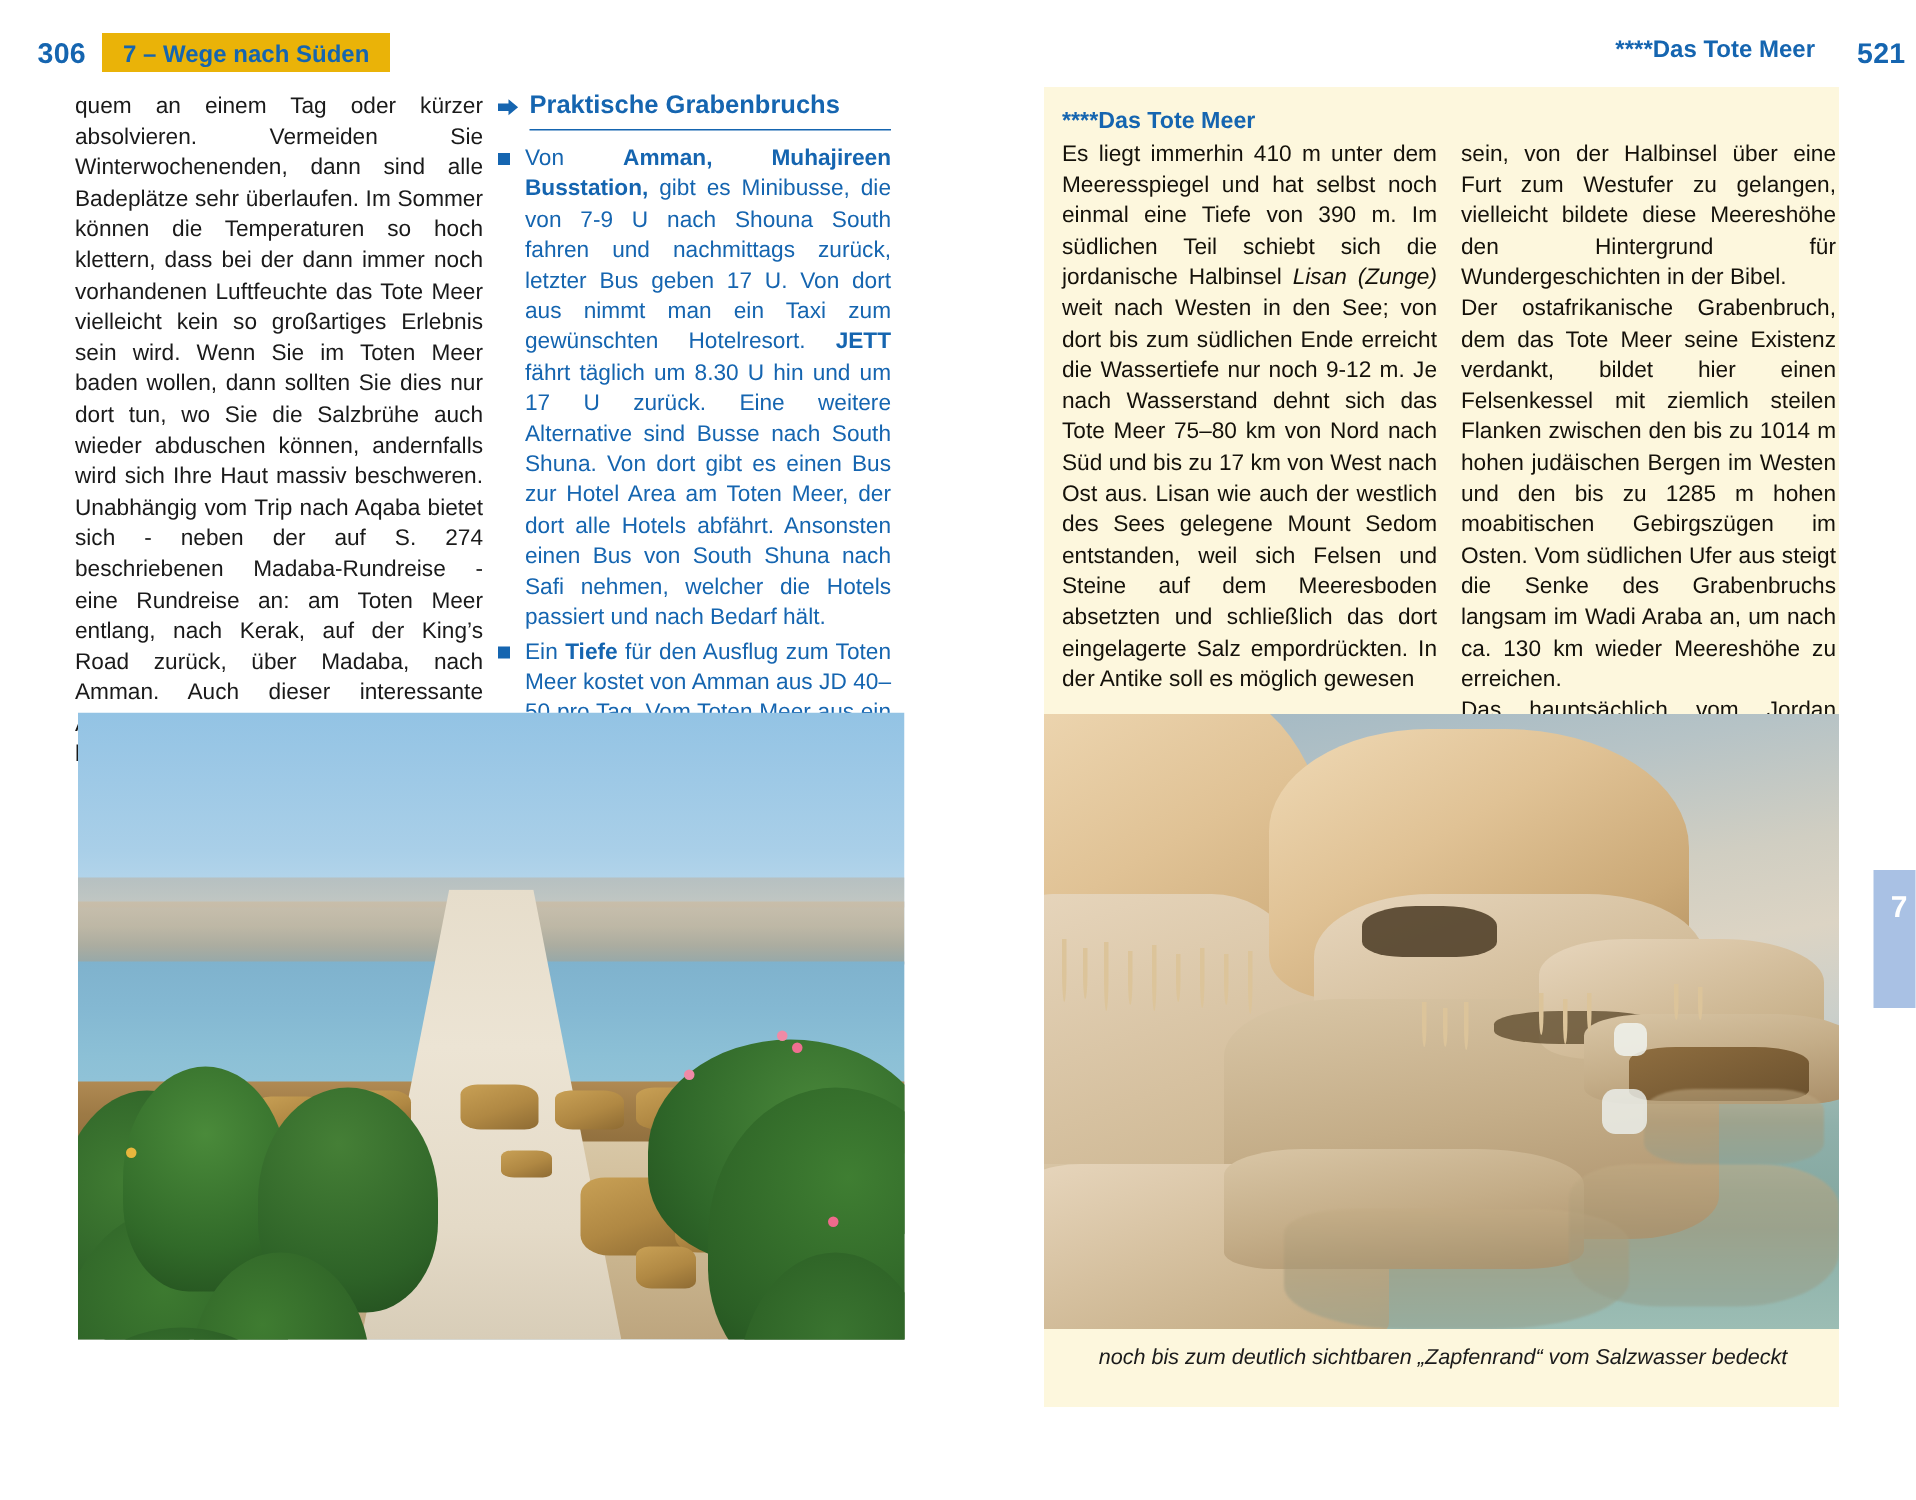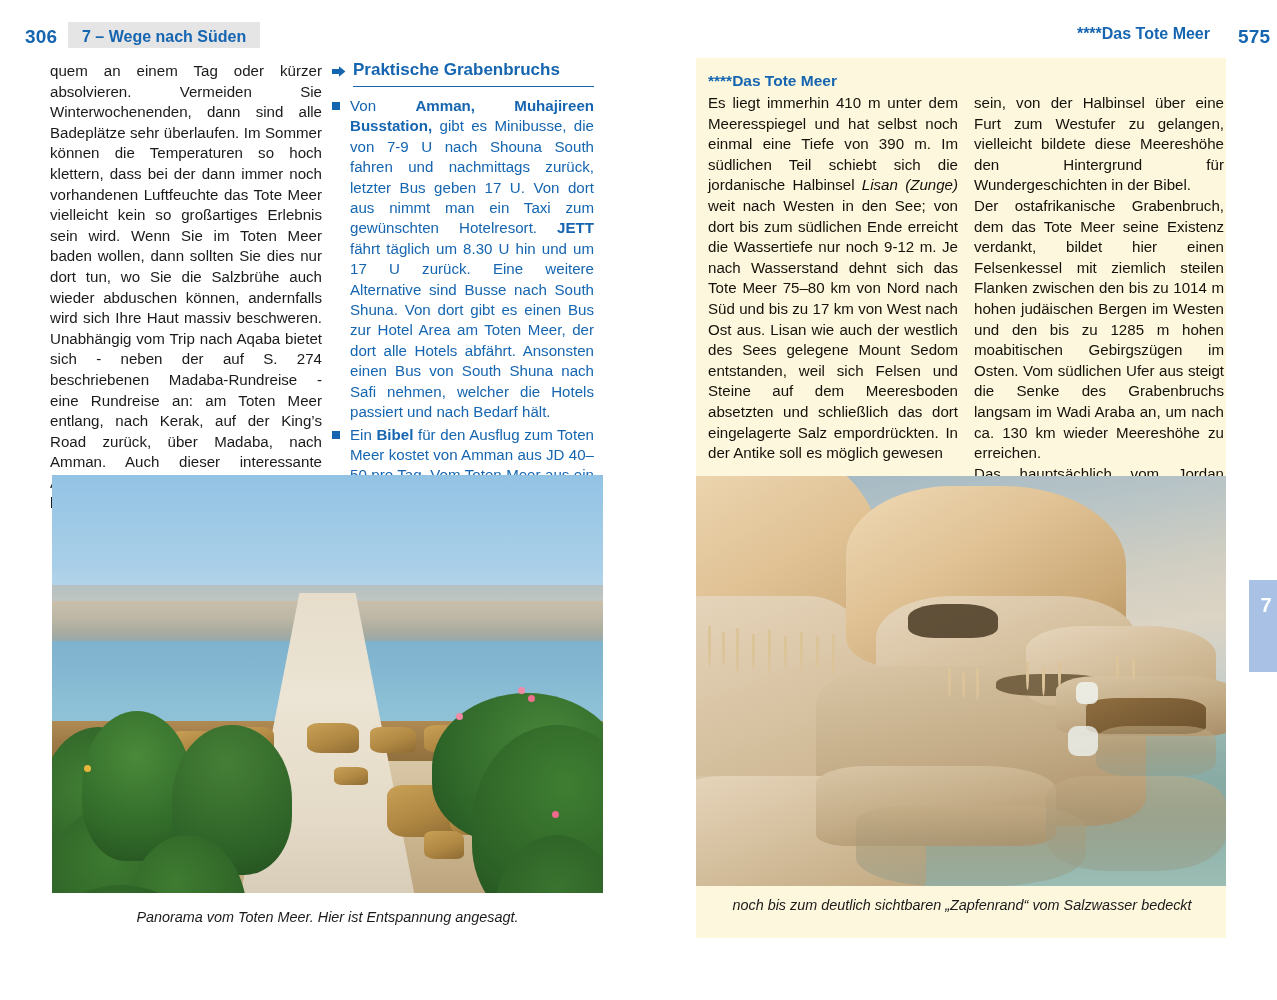--- a/index.html
+++ b/index.html
@@ -15,21 +15,21 @@
   
   .folio{
     position:absolute; font-weight:bold; color:#1565b0; font-size:19px;
     letter-spacing:.2px;
   }
   .folio-left{ left:19px; top:26px; }
   .folio-right{ left:1232px; top:26px; }
 
   .chapter-tab{
     position:absolute; left:62px; top:22px; height:26px;
-    background:#e5e5e5; color:#1565b0; font-weight:bold; font-size:16px;
+    background:#eab308; color:#1565b0; font-weight:bold; font-size:16px;
     padding:3px 14px 0 14px; line-height:23px; white-space:nowrap;
   }
   .head-right{
     position:absolute; right:73px; top:25px;
     color:#1565b0; font-weight:bold; font-size:16px; white-space:nowrap;
   }
 
   
   .col{ position:absolute; }
   .body-col{
@@ -139,21 +139,21 @@
 </style>
 </head>
 <body>
 
 <div class="page">
 
   <div class="folio folio-left">306</div>
   <div class="chapter-tab">7 – Wege nach Süden</div>
 
   <div class="head-right">****Das Tote Meer</div>
-  <div class="folio folio-right">575</div>
+  <div class="folio folio-right">521</div>
 
   <div class="col col-1 body-col">
     <p>quem an einem Tag oder kürzer absolvieren. Vermeiden Sie Winterwochenenden, dann sind alle Badeplätze sehr überlaufen. Im Sommer können die Temperaturen so hoch klettern, dass bei der dann immer noch vorhandenen Luftfeuchte das Tote Meer vielleicht kein so großartiges Erlebnis sein wird. Wenn Sie im Toten Meer baden wollen, dann sollten Sie dies nur dort tun, wo Sie die Salzbrühe auch wieder abduschen können, andernfalls wird sich Ihre Haut massiv beschweren. Unabhängig vom Trip nach Aqaba bietet sich - neben der auf S. 274 beschriebenen Madaba-Rundreise - eine Rundreise an: am Toten Meer entlang, nach Kerak, auf der King’s Road zurück, über Madaba, nach Amman. Auch dieser interessante Ausflug lässt sich an einem (langen) Tag bewerkstelligen.</p>
   </div>
 
   <div class="col blue-col">
 
     <div class="ph">
       <span class="arrow-ic">
         <svg width="14" height="13" viewBox="0 0 14 13">
@@ -165,21 +165,21 @@
     <div class="rule"></div>
 
 
     <div class="bullet-item">
       <span class="sq"></span>
       <span>Von </span><b class="strong">Amman, Muhajireen Busstation,</b><span> gibt es Minibusse, die von 7-9 U nach Shouna South fahren und nachmittags zurück, letzter Bus geben 17 U. Von dort aus nimmt man ein Taxi zum gewünschten Hotelresort. </span><b class="strong">JETT</b><span> fährt täglich um 8.30 U hin und um 17 U zurück. Eine weitere Alternative sind Busse nach South Shuna. Von dort gibt es einen Bus zur Hotel Area am Toten Meer, der dort alle Hotels abfährt. Ansonsten einen Bus von South Shuna nach Safi nehmen, welcher die Hotels passiert und nach Bedarf hält.</span>
     </div>
 
     <div class="bullet-item">
       <span class="sq"></span>
-      <span>Ein </span><b class="strong">Bibel</b><span> für den Ausflug zum Toten Meer kostet von Amman aus JD 40–50 pro Tag. Vom Toten Meer aus ein Taxi nach Amman zu nehmen (One Way)</span>
+      <span>Ein </span><b class="strong">Tiefe</b><span> für den Ausflug zum Toten Meer kostet von Amman aus JD 40–50 pro Tag. Vom Toten Meer aus ein Taxi nach Amman zu nehmen (One Way)</span>
     </div>
   </div>
 
   <div class="yellowbox"></div>
   <div class="yb-title">****Das Tote Meer</div>
 
   <div class="yb-col yb-col-a">
     <p><span>Es liegt immerhin 410 m unter dem Meeresspiegel und hat selbst noch einmal eine Tiefe von 390 m. Im südlichen Teil schiebt sich die jordanische Halbinsel </span><em>Lisan (Zunge)</em><span> weit nach Westen in den See; von dort bis zum südlichen Ende erreicht die Wassertiefe nur noch 9-12 m. Je nach Wasserstand dehnt sich das Tote Meer 75–80 km von Nord nach Süd und bis zu 17 km von West nach Ost aus. Lisan wie auch der westlich des Sees gelegene Mount Sedom entstanden, weil sich Felsen und Steine auf dem Meeresboden absetzten und schließlich das dort eingelagerte Salz empordrückten. In der Antike soll es möglich gewesen</span></p>
   </div>
 
@@ -221,21 +221,20 @@
     <div class="pl-bush" style="left:440px;top:360px;width:130px;height:180px;background:radial-gradient(circle at 50% 30%,#3a7430 0%,#275921 70%,#1d461a 100%);"></div>
 
     <div class="flower" style="left:466px;top:212px;background:#f08aa6;"></div>
     <div class="flower" style="left:476px;top:220px;background:#ef6f90;"></div>
     <div class="flower" style="left:404px;top:238px;background:#f08aa6;"></div>
     <div class="flower" style="left:500px;top:336px;background:#ee6a8c;"></div>
 
     <div class="flower" style="left:32px;top:290px;background:#e8b63d;"></div>
   </div>
 
-  <div class="cap cap-left">Panorama vom Toten Meer. Hier ist Entspannung angesagt.</div>
 
   <div class="photo photo-right">
     <div class="pr-sky"></div>
     <div class="pr-water"></div>
 
     <div class="salt saltA" style="left:-30px;top:-20px;width:220px;height:300px;border-radius:30% 40% 10% 8%;"></div>
     <div class="salt saltB" style="left:-40px;top:120px;width:230px;height:300px;border-radius:20% 34% 12% 10%;"></div>
     <div class="salt saltC" style="left:-30px;top:300px;width:200px;height:140px;border-radius:16% 28% 10% 8%;"></div>
 
     <div class="salt saltA" style="left:150px;top:10px;width:280px;height:180px;border-radius:38% 44% 18% 16%;"></div>

